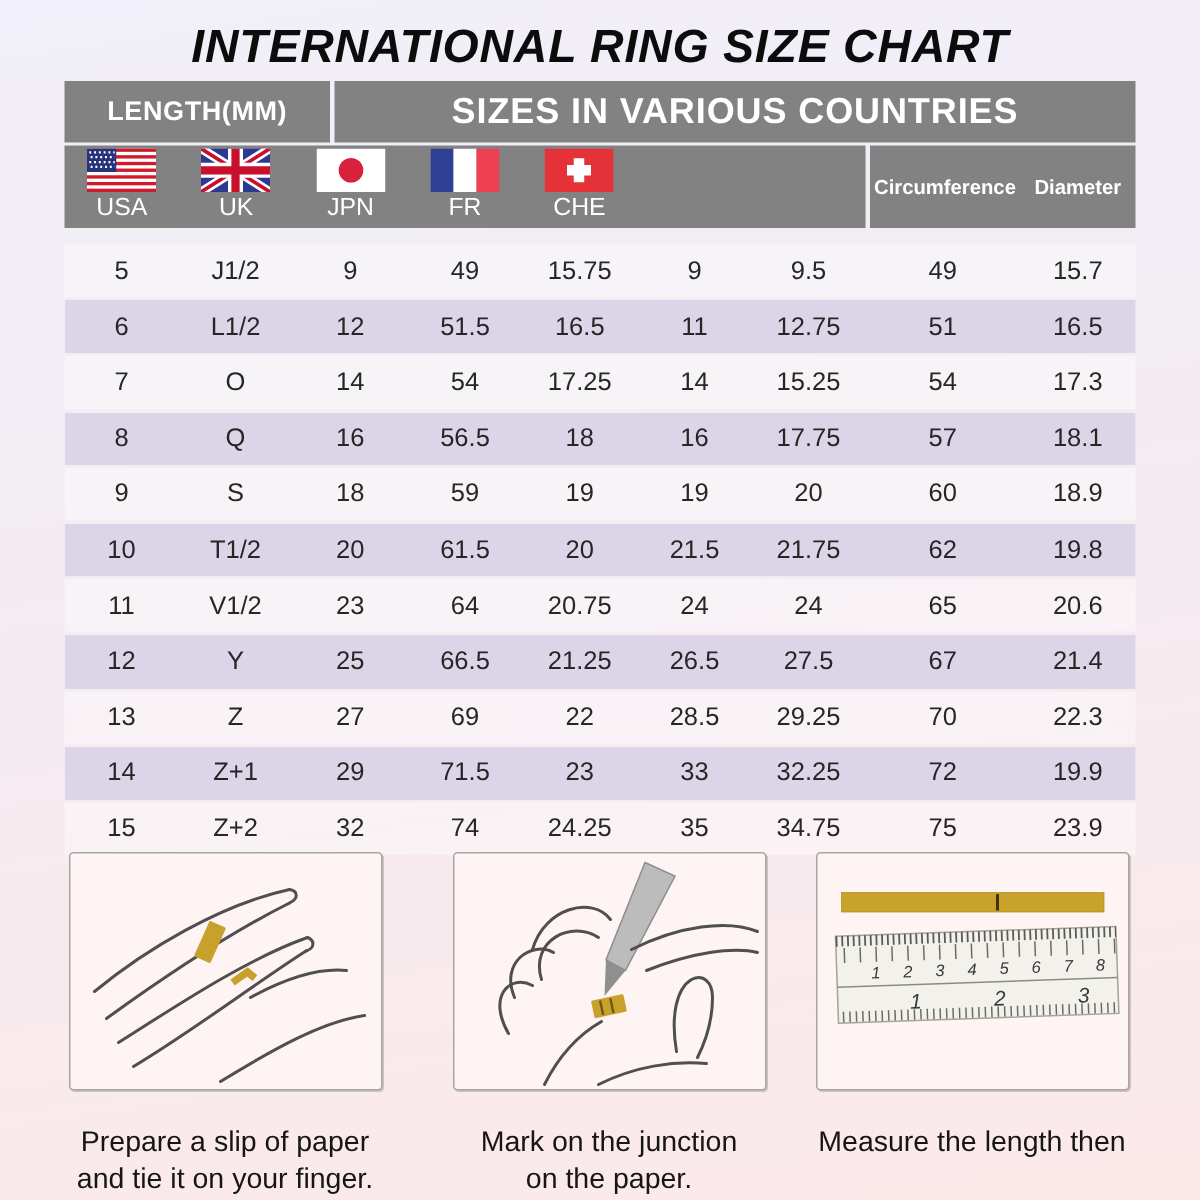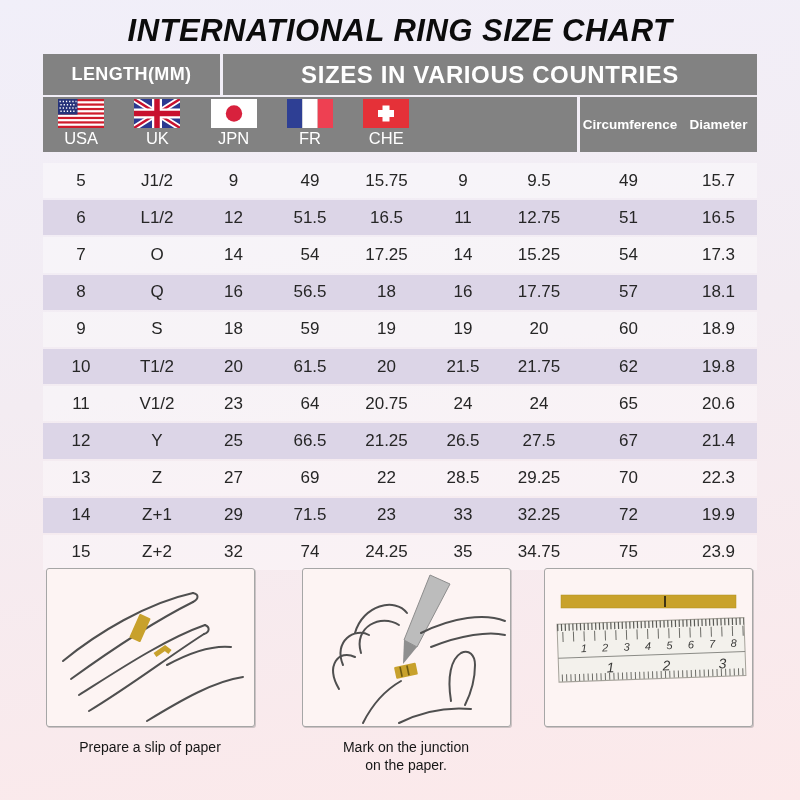--- a/index.html
+++ b/index.html
@@ -27,21 +27,21 @@
         height:35.2px;align-items:center;text-align:center;font-size:17px;color:#262626;}
   .trow.base{background:rgba(255,255,255,.38);}
   .trow.alt{background:#dcd5e7;background-clip:padding-box;
             border-top:2px solid transparent;border-bottom:2px solid transparent;}
   
   .instruction{position:absolute;top:568px;width:260px;text-align:center;}
   .inst-0{left:20px;} .inst-1{left:276px;} .inst-2{left:518px;}
   .ibox{width:207px;height:157px;margin:0 auto;background:#fdf4f3;border:1px solid #a6a6a6;
         border-radius:3px;box-shadow:1px 1px 0 rgba(120,120,120,.35);}
   .ibox svg{width:100%;height:100%;display:block;}
-  .caption{margin-top:11px;font-size:14px;line-height:1.32;color:#161616;}
+  .caption{margin-top:22px;font-size:19px;line-height:1.32;color:#161616;}
   .sketch{stroke:#4f4f4f;stroke-width:2;fill:none;stroke-linecap:round;}
 </style>
 </head>
 <body>
 
 <div class="page">
 
   <h1 class="title">INTERNATIONAL RING SIZE CHART</h1>
 
   <div class="rtable">
@@ -262,20 +262,21 @@
           <path d="M100 152 C 136 130, 168 112, 196 108"></path>
         </g>
         <g transform="rotate(24 93 59)">
           <rect x="87" y="46" width="12" height="26" rx="1" fill="#c8a12c"></rect>
         </g>
         <path d="M108 86 l10 -7 l5 4" stroke="#c8a12c" stroke-width="5" fill="none"></path>
       </svg>
     </div>
     <div class="caption">
       <span>Prepare a slip of paper</span><br>
+      <span>and tie it on your finger.</span>
     </div>
   </div>
 
   <div class="instruction inst-1">
     <div class="ibox">
       <svg viewBox="0 0 207 157">
         <polygon points="127,6 147,15 114,78 101,71" fill="#bcbcbc" stroke="#8d8d8d" stroke-width="1"></polygon>
         <polygon points="101,71 114,78 100,95" fill="#8f8f8f"></polygon>
         <g class="sketch">
           <path d="M52 64 C 60 36, 92 28, 104 44"></path>
@@ -324,17 +325,17 @@
           <g>
               <text x="65" y="102" font-size="14" fill="#3a3a38" font-style="italic" text-anchor="middle">1</text>
               <text x="121" y="102" font-size="14" fill="#3a3a38" font-style="italic" text-anchor="middle">2</text>
               <text x="177" y="102" font-size="14" fill="#3a3a38" font-style="italic" text-anchor="middle">3</text>
             </g>
           <line x1="16" y1="106" x2="200" y2="106" stroke="#6b6b66" stroke-width="7" stroke-dasharray="1 3.3"></line>
         </g>
       </svg>
     </div>
     <div class="caption">
-      <br>
+      <span>Measure the length then</span><br>
     </div>
   </div>
 
 </div>
 
 </body></html>

